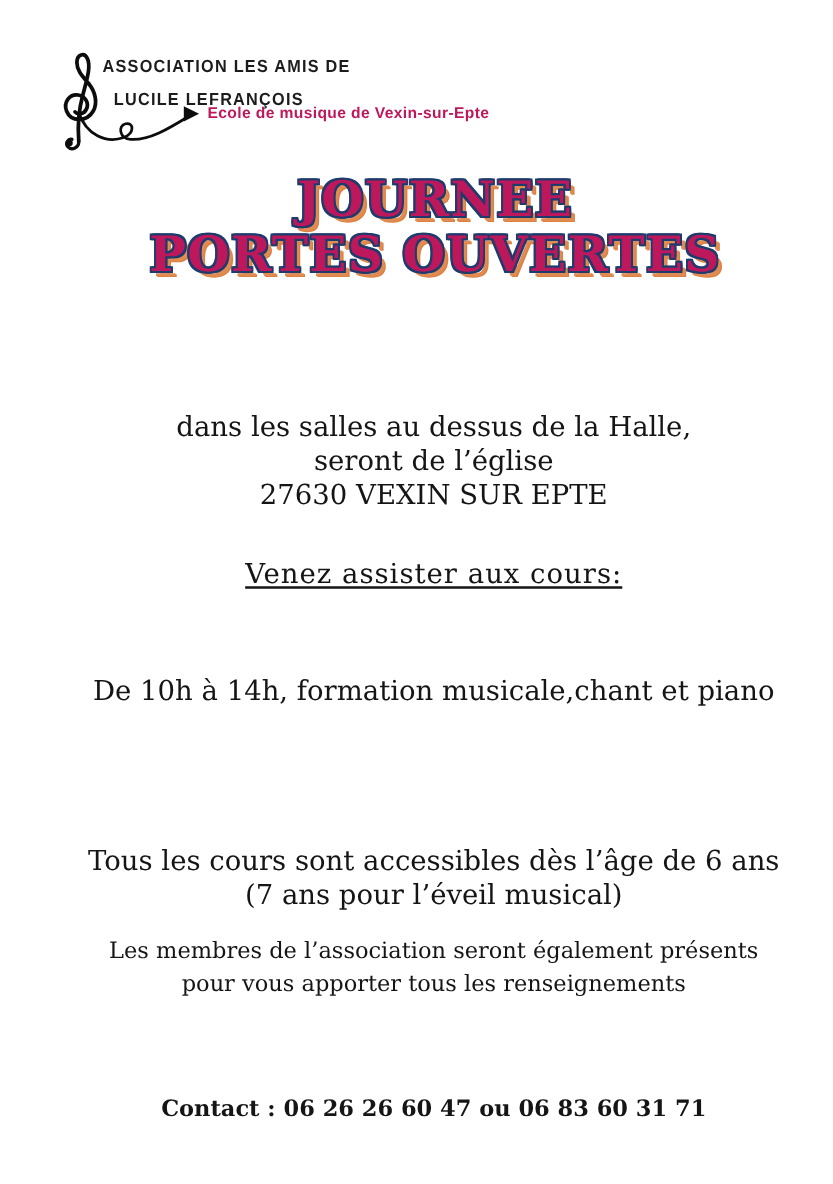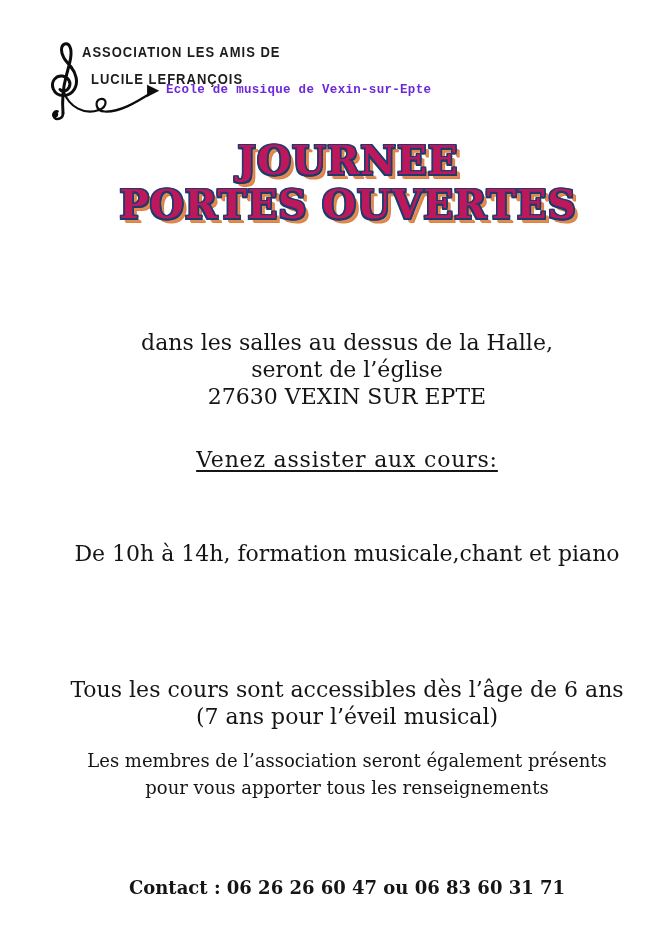--- a/index.html
+++ b/index.html
@@ -30,23 +30,23 @@
   .org-line1 { left: 67px; top: 45px; }
   .org-line2 { left: 76px; top: 72px; }
   .flourish-svg { position: absolute; left: 46px; top: 86px; width: 92px; height: 32px; }
   .arrow-glyph {
     position: absolute; left: 132px; top: 80px;
     font-family: "DejaVu Sans", sans-serif;
     font-size: 16px; color: #0d0d0d;
   }
   .school-name {
     position: absolute; left: 151px; top: 83px;
-    font-family: Liberation Mono, monospace;
+    font-family: Liberation Sans, sans-serif;
     font-size: 12.5px; font-weight: bold;
-    color: #6d28d9;
+    color: #be185d;
     letter-spacing: 0.3px;
     white-space: nowrap;
   }
 
   
   .title-block {
     position: absolute; left: 0; top: 138px; width: 666px;
     text-align: center;
   }
   .title-line {

